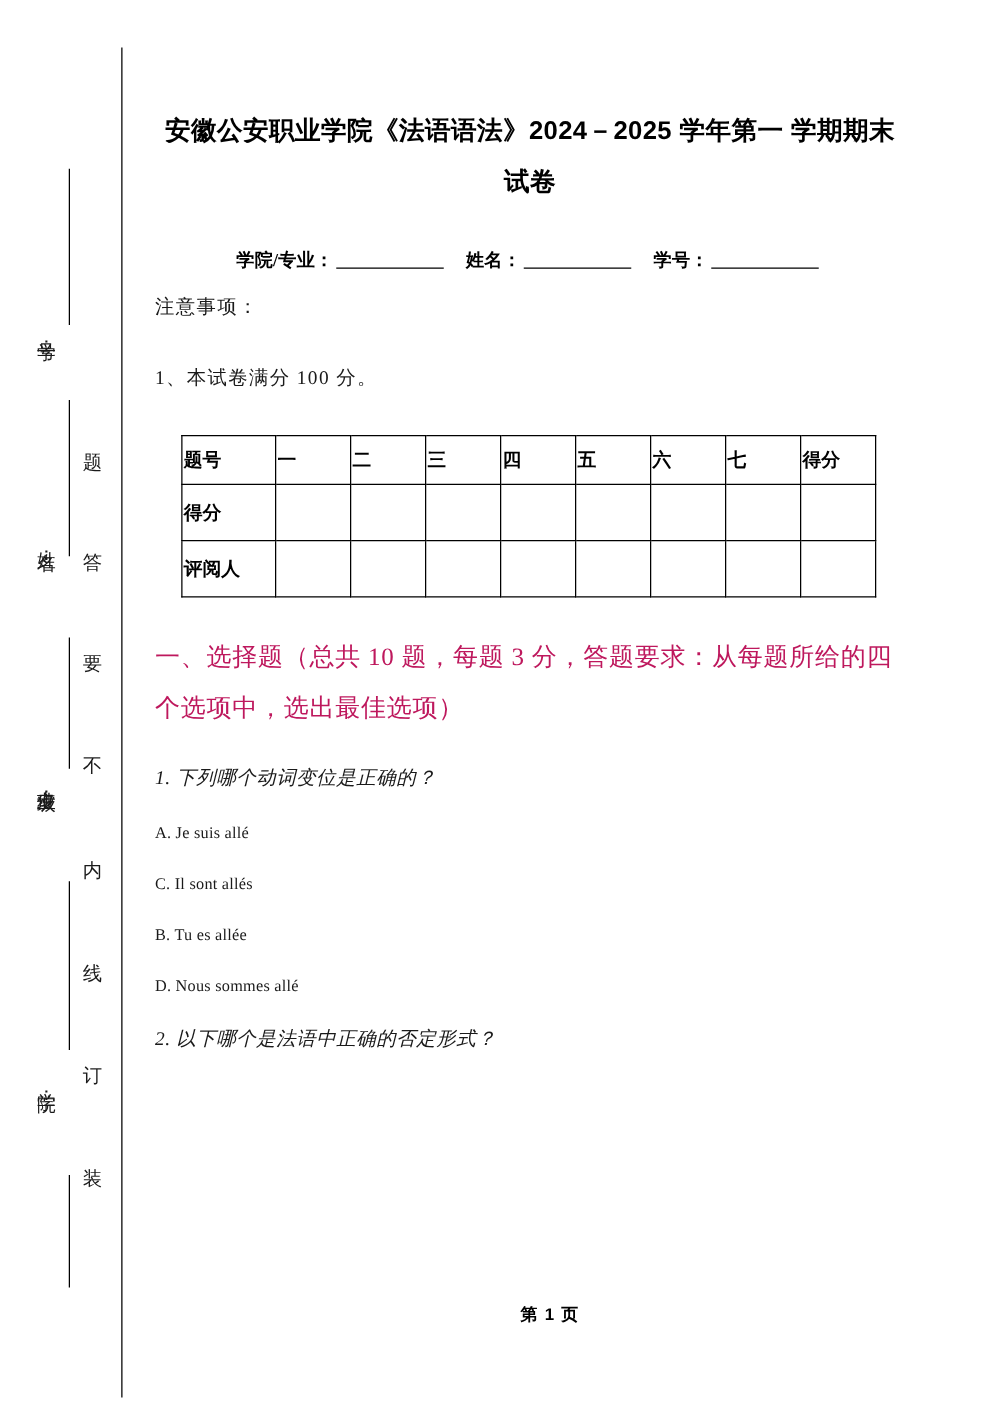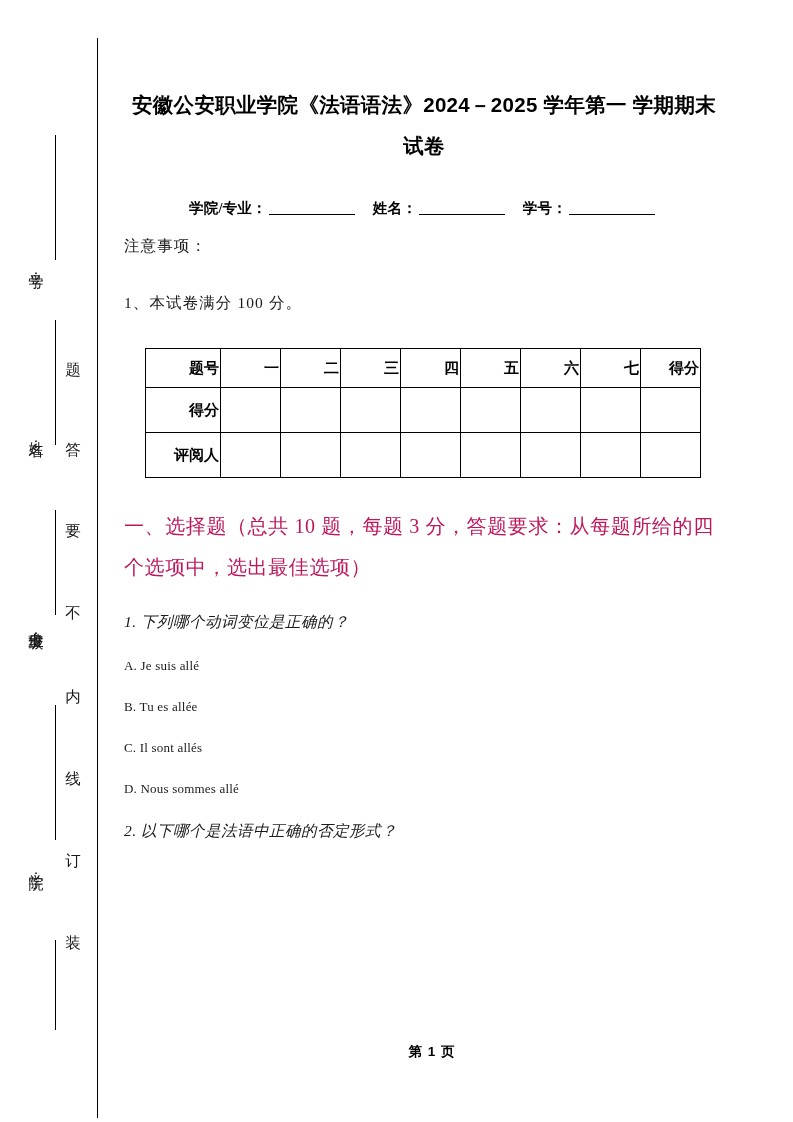--- a/index.html
+++ b/index.html
@@ -114,21 +114,21 @@
   #score-table {
     margin-top: 16px;
     margin-left: 21px;
     border-collapse: collapse;
     width: 556px;
     table-layout: fixed;
   }
   #score-table td {
     border: 1.5px solid #000;
     height: 38px;
-    text-align: right;
+    text-align: left;
     vertical-align: middle;
     font-size: 15px;
   }
   #score-table td.rowhead {
     width: 72px;
     font-family: "Liberation Sans", "DejaVu Sans", sans-serif;
     font-weight: bold;
     font-size: 15px;
   }
   #score-table td.colhead {
@@ -159,21 +159,21 @@
   .option {
     margin-top: 25px;
     font-size: 13px;
     font-family: "Liberation Serif", "DejaVu Serif", serif;
     letter-spacing: 0.2px;
     color: #1a1a1a;
   }
 
   #page-footer {
     position: absolute;
-    left: 8px;
+    left: 16px;
     top: 1043px;
     width: 600px;
     text-align: center;
     font-family: "Liberation Sans", "DejaVu Sans", sans-serif;
     font-weight: bold;
     font-size: 13.5px;
     letter-spacing: 1px;
   }
 </style>
 </head>
@@ -257,22 +257,22 @@
     </tbody>
   </table>
 
   <div id="section-heading">一、选择题（总共 10 题，每题 3 分，答题要求：从每题所给的四个选项中，选出最佳选项）</div>
 
   <div class="question-stem">
     <span class="qnum">1.</span>
     <span>下列哪个动词变位是正确的？</span>
   </div>
   <div class="option">A. Je suis allé</div>
+  <div class="option">C. Il sont allés</div>
   <div class="option">B. Tu es allée</div>
-  <div class="option">C. Il sont allés</div>
   <div class="option">D. Nous sommes allé</div>
 
   <div class="question-stem">
     <span class="qnum">2.</span>
     <span>以下哪个是法语中正确的否定形式？</span>
   </div>
 
   <div id="page-footer">第 1 页</div>
 </div>
 

